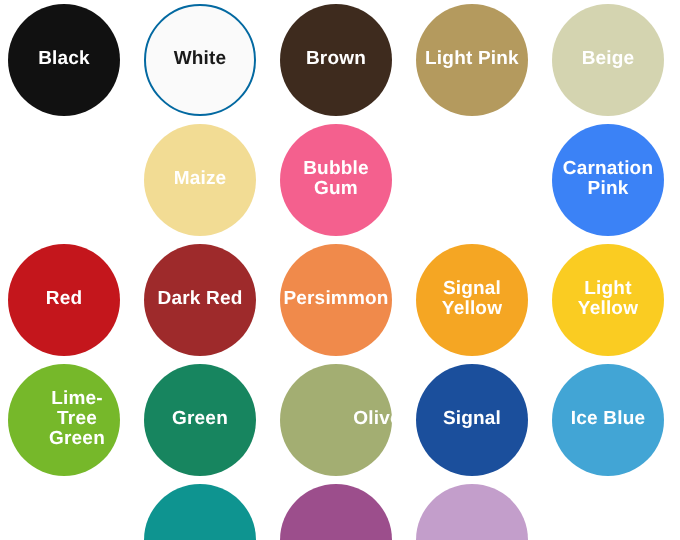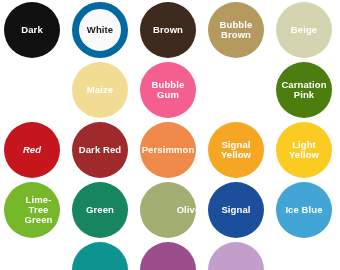--- a/index.html
+++ b/index.html
@@ -37,53 +37,53 @@
     display: block;
     font-size: 9.5px;
     font-weight: bold;
     line-height: 1.08;
     letter-spacing: 0.1px;
     padding: 0 3px;
     word-wrap: break-word;
     text-align: center;
   }
   .swatch.outlined {
-    border: 7px solid #0369a1;
+    border: 1px solid #0369a1;
   }
 </style>
 </head>
 <body>
 
 <div id="palette-grid" style="background: rgb(255, 255, 255);">
     <div class="swatch" style="left: 4px; top: 2px; width: 56px; height: 56px; background: rgb(17, 17, 17);">
-      <span class="swatch-label" style="color: rgb(255, 255, 255);">Dark</span>
+      <span class="swatch-label" style="color: rgb(255, 255, 255);">Black</span>
     </div>
     <div class="swatch outlined" style="left: 72px; top: 2px; width: 56px; height: 56px; background: rgb(250, 250, 250);">
       <span class="swatch-label" style="color: rgb(26, 26, 26);">White</span>
     </div>
     <div class="swatch" style="left: 140px; top: 2px; width: 56px; height: 56px; background: rgb(62, 43, 30);">
       <span class="swatch-label" style="color: rgb(255, 255, 255);">Brown</span>
     </div>
     <div class="swatch" style="left: 208px; top: 2px; width: 56px; height: 56px; background: rgb(180, 154, 94);">
-      <span class="swatch-label" style="color: rgb(255, 255, 255);">Bubble Brown</span>
+      <span class="swatch-label" style="color: rgb(255, 255, 255);">Light Pink</span>
     </div>
     <div class="swatch" style="left: 276px; top: 2px; width: 56px; height: 56px; background: rgb(212, 212, 176);">
       <span class="swatch-label" style="color: rgb(255, 255, 255);">Beige</span>
     </div>
     <div class="swatch" style="left: 72px; top: 62px; width: 56px; height: 56px; background: rgb(242, 220, 148);">
       <span class="swatch-label" style="color: rgb(255, 255, 255);">Maize</span>
     </div>
     <div class="swatch" style="left: 140px; top: 62px; width: 56px; height: 56px; background: rgb(244, 96, 142);">
       <span class="swatch-label" style="color: rgb(255, 255, 255);">Bubble Gum</span>
     </div>
-    <div class="swatch" style="left: 276px; top: 62px; width: 56px; height: 56px; background: #4d7c0f;">
+    <div class="swatch" style="left: 276px; top: 62px; width: 56px; height: 56px; background: #3b82f6;">
       <span class="swatch-label" style="color: rgb(255, 255, 255);">Carnation Pink</span>
     </div>
     <div class="swatch" style="left: 4px; top: 122px; width: 56px; height: 56px; background: rgb(196, 22, 28);">
-      <span class="swatch-label" style="color: rgb(255, 255, 255); font-style: italic;">Red</span>
+      <span class="swatch-label" style="color: rgb(255, 255, 255);">Red</span>
     </div>
     <div class="swatch" style="left: 72px; top: 122px; width: 56px; height: 56px; background: rgb(158, 42, 43);">
       <span class="swatch-label" style="color: rgb(255, 255, 255);">Dark Red</span>
     </div>
     <div class="swatch" style="left: 140px; top: 122px; width: 56px; height: 56px; background: rgb(240, 138, 75);">
       <span class="swatch-label" style="color: rgb(255, 255, 255);">Persimmon</span>
     </div>
     <div class="swatch" style="left: 208px; top: 122px; width: 56px; height: 56px; background: rgb(245, 166, 35);">
       <span class="swatch-label" style="color: rgb(255, 255, 255);">Signal Yellow</span>
     </div>

